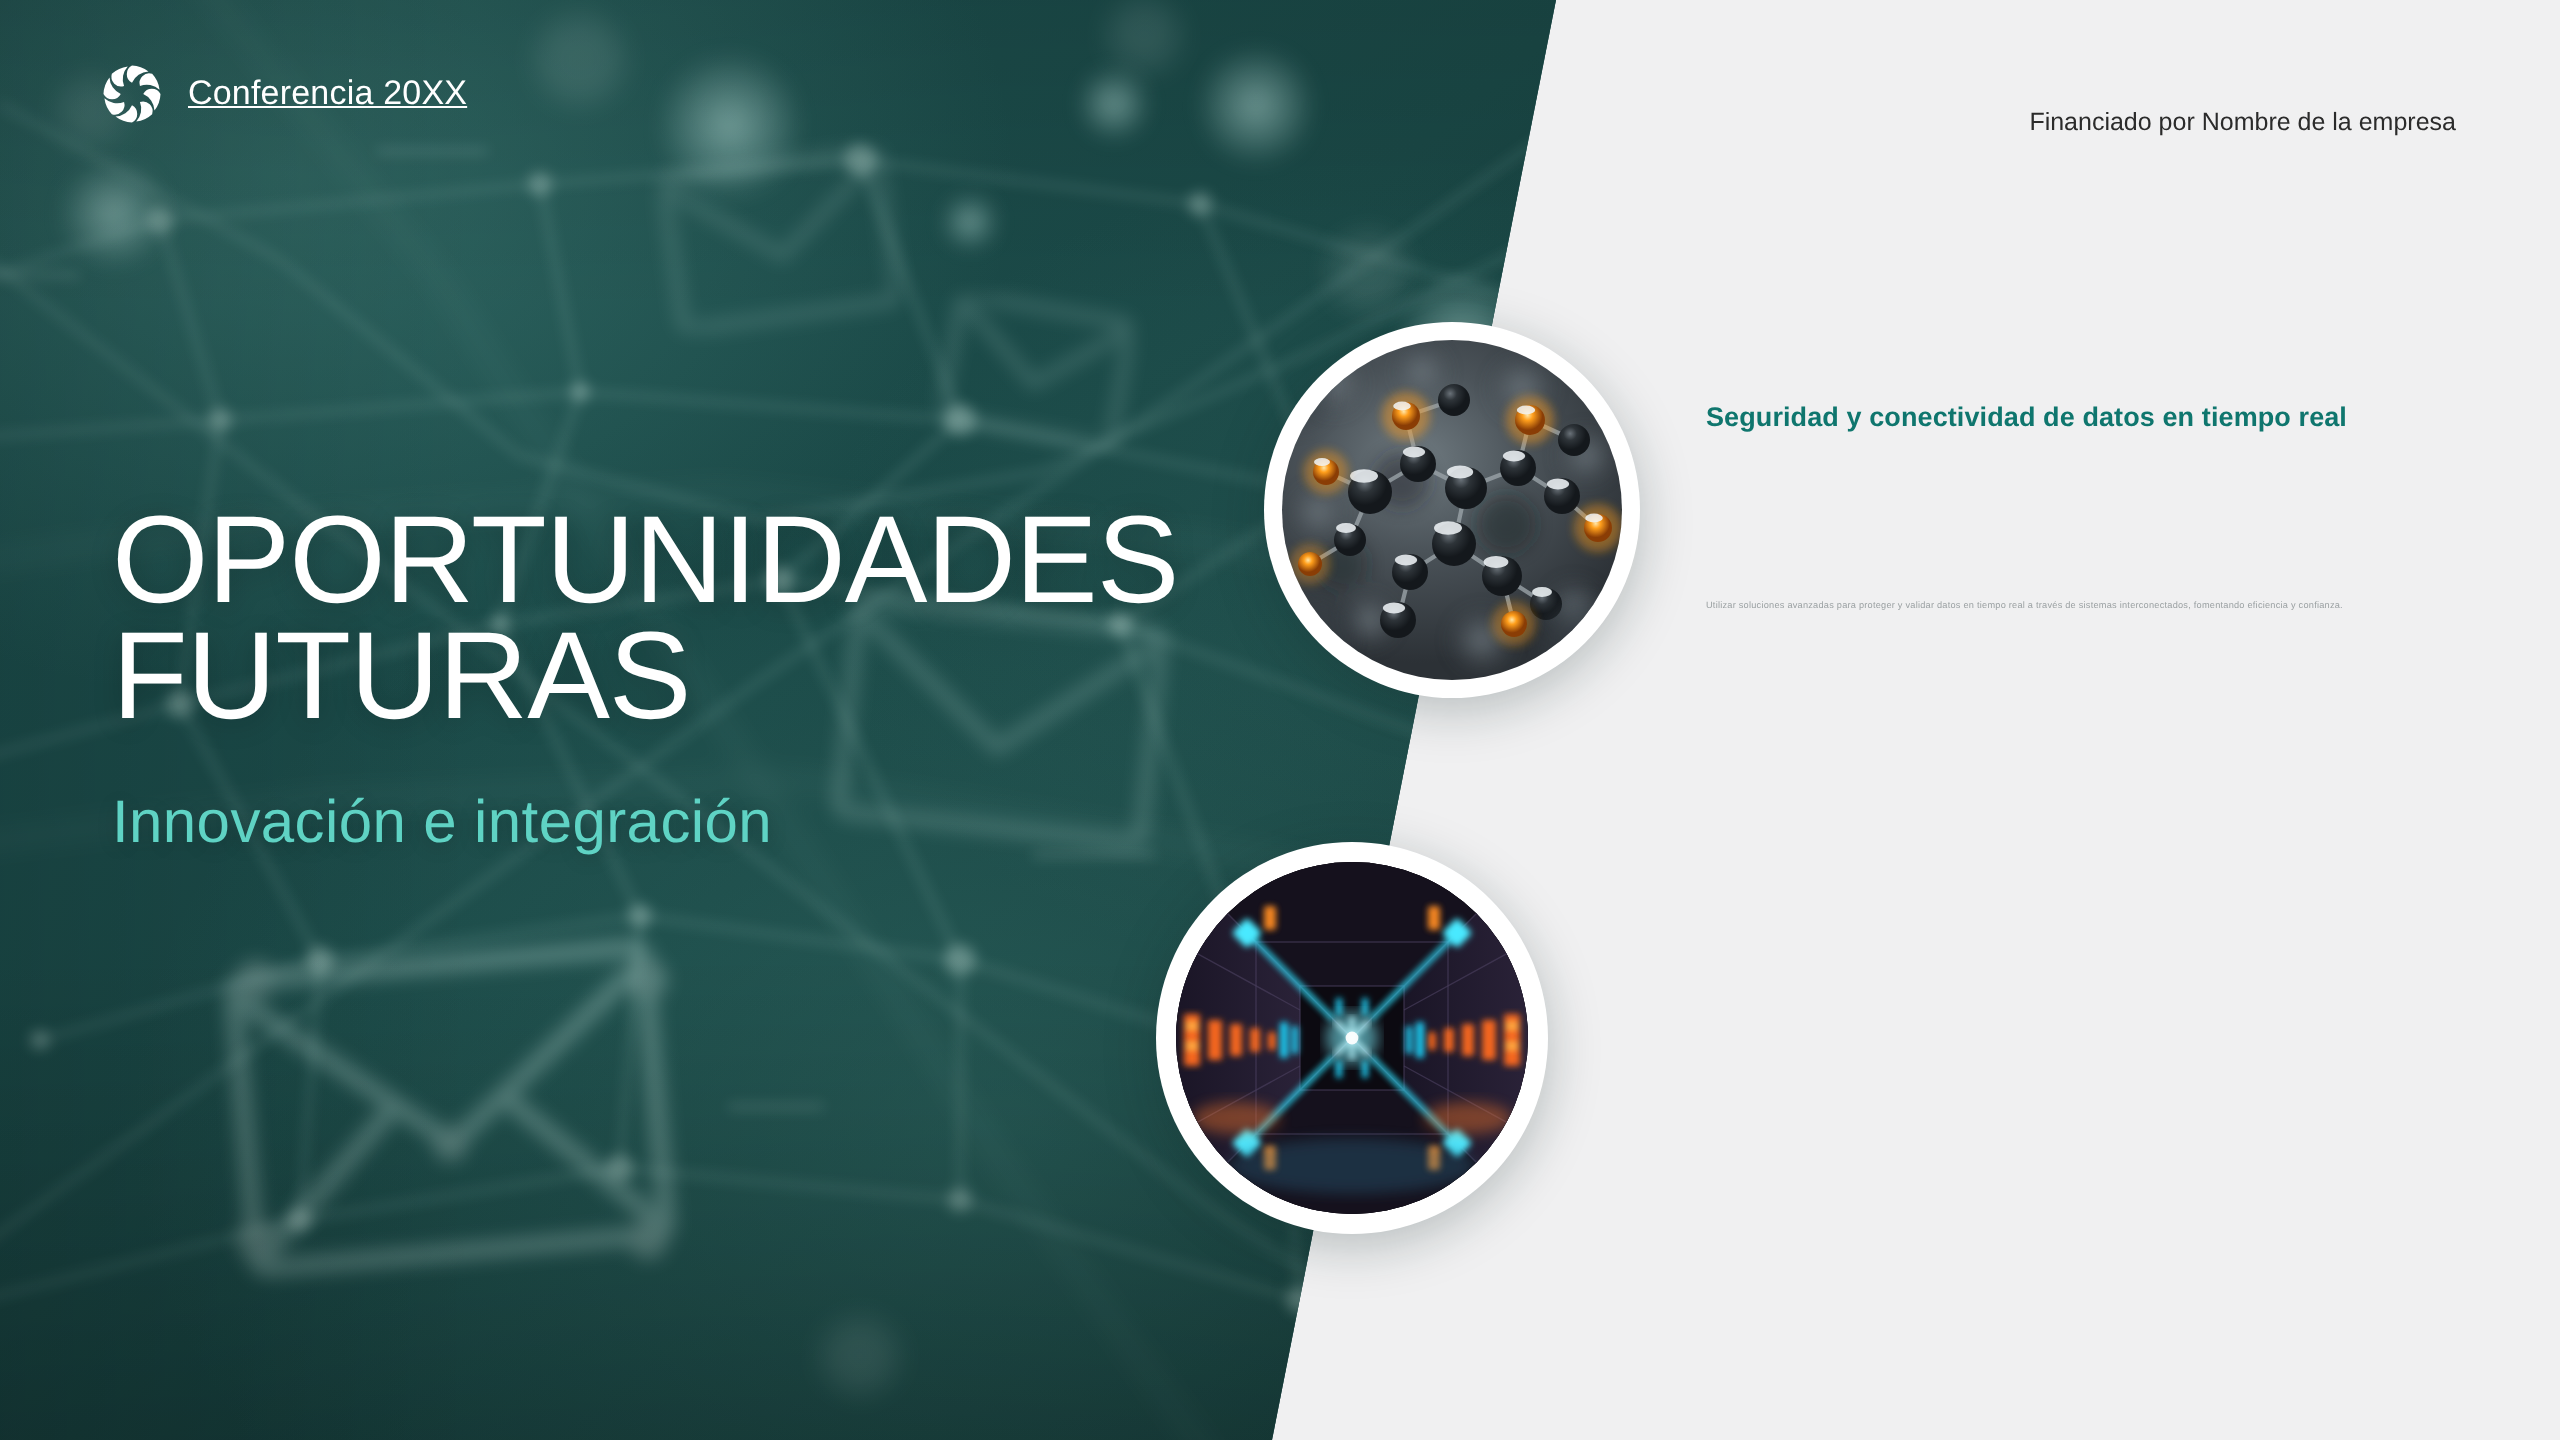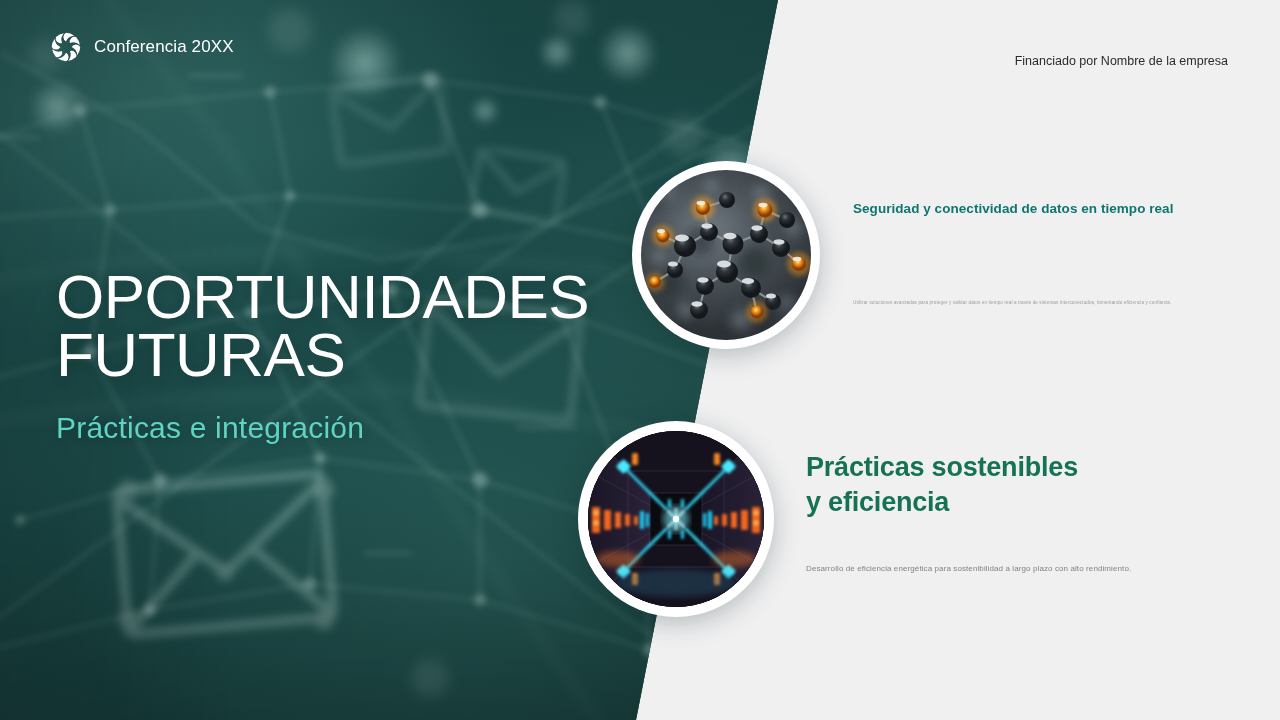--- a/index.html
+++ b/index.html
@@ -53,33 +53,33 @@
 
   
   #brand {
     position:absolute; left:48px; top:26px; height:42px;
     display:flex; align-items:center; gap:10px; z-index:40;
   }
   #brand-logo { width:36px; height:36px; flex:0 0 36px; }
   #brand-name {
     color:#ffffff; font-size:17px; font-weight:400; letter-spacing:.1px;
     white-space:nowrap;
+    text-decoration:underline;
   }
   #funder {
     position:absolute; right:52px; top:38px; z-index:40;
     color:#2b2b2b; font-size:12.5px; font-weight:400; white-space:nowrap;margin-top:16px;
   }
 
   
   #title-block { position:absolute; left:56px; top:252px; z-index:30; width:620px; }
   #title {
     color:#ffffff; font-size:62px; line-height:.94; font-weight:300;
     letter-spacing:-0.5px; white-space:pre-line;
     text-shadow:0 2px 14px rgba(0,0,0,.22);
-    margin-top:16px;
   }
   #subtitle {
     margin-top:26px; color:#5fd3c4; font-size:30px; font-weight:300;
     letter-spacing:.2px; white-space:nowrap;
     text-shadow:0 2px 10px rgba(0,0,0,.20);
   }
 
   
   .circle-wrap {
     position:absolute; border-radius:50%; background:#ffffff;
@@ -288,21 +288,21 @@
       </g>
     </svg>
     <span id="brand-name">Conferencia 20XX</span>
   </div>
 
   <div id="funder">Financiado por Nombre de la empresa</div>
 
   <div id="title-block">
     <h1 id="title">OPORTUNIDADES
 FUTURAS</h1>
-    <div id="subtitle">Prácticas e integración</div>
+    <div id="subtitle">Innovación e integración</div>
   </div>
 
   <div id="circle-top" class="circle-wrap">
     <div class="circle-img">
       <div id="mol">
         <svg viewBox="0 0 170 170" preserveAspectRatio="xMidYMid slice">
           <defs>
             <radialGradient id="sphDark" cx="38%" cy="30%">
               <stop offset="0%" stop-color="#6a7279"></stop>
               <stop offset="42%" stop-color="#2e3439"></stop>
@@ -538,19 +538,14 @@
         </svg>
       </div>
     </div>
   </div>
 
   <div id="feature-1">
     <div class="f-head">Seguridad y conectividad de datos en tiempo real</div>
     <div class="f-body">Utilizar soluciones avanzadas para proteger y validar datos en tiempo real a través de sistemas interconectados, fomentando eficiencia y confianza.</div>
   </div>
 
-  <div id="feature-2">
-    <div class="f-head">Prácticas sostenibles
- y eficiencia</div>
-    <div class="f-body">Desarrollo de eficiencia energética para sostenibilidad a largo plazo con alto rendimiento.</div>
-  </div>
 
 </div>
 
 </body></html>

